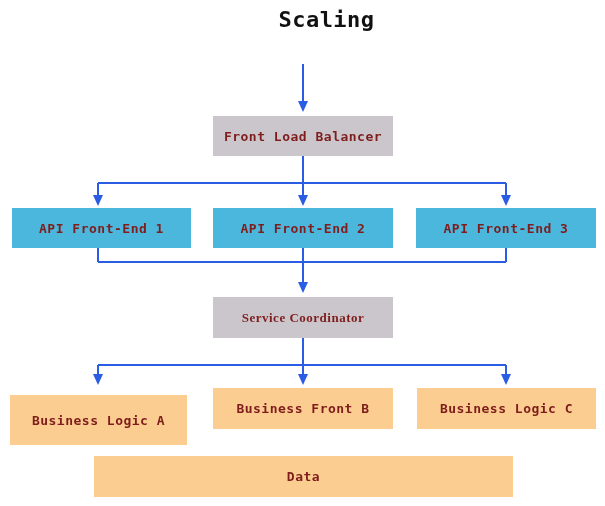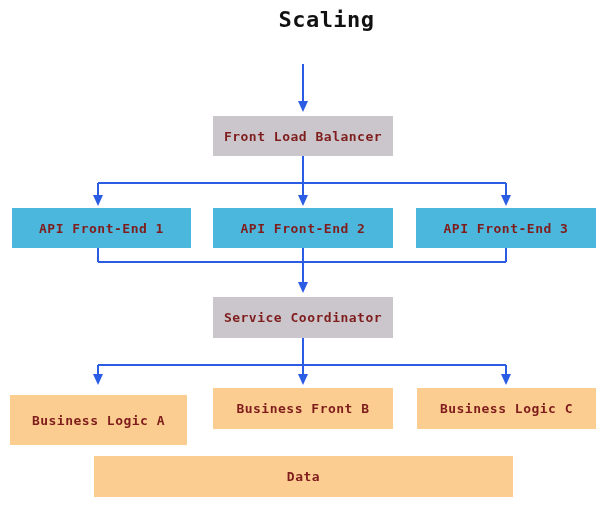--- a/index.html
+++ b/index.html
@@ -70,21 +70,21 @@
   </svg>
 
   <div class="node gray" style="left: 213px; top: 116px; width: 180px; height: 40px; background: rgb(202, 198, 203);">Front Load Balancer</div>
 
   <div class="node blue" style="left: 12px; top: 208px; width: 179px; height: 40px; background: rgb(76, 183, 220);">API Front-End 1</div>
 
   <div class="node blue" style="left: 213px; top: 208px; width: 180px; height: 40px; background: rgb(76, 183, 220);">API Front-End 2</div>
 
   <div class="node blue" style="left: 416px; top: 208px; width: 180px; height: 40px; background: rgb(76, 183, 220); text-align: center;">API Front-End 3</div>
 
-  <div class="node gray" style="left: 213px; top: 297px; width: 180px; height: 41px; background: rgb(202, 198, 203);">Service Coordinator</div>
+  <div class="node gray" style="left: 213px; top: 297px; width: 180px; height: 41px; background: rgb(202, 198, 203); font-family: Liberation Serif, serif;">Service Coordinator</div>
 
   <div class="node orange" style="left: 10px; top: 395px; width: 177px; height: 50px; background: rgb(252, 205, 144);">Business Logic A</div>
 
   <div class="node orange" style="left: 213px; top: 388px; width: 180px; height: 41px; background: rgb(252, 205, 144);">Business Front B</div>
 
   <div class="node orange" style="left: 417px; top: 388px; width: 179px; height: 41px; background: rgb(252, 205, 144);">Business Logic C</div>
 
   <div class="node orange" style="left: 94px; top: 456px; width: 419px; height: 41px; background: rgb(252, 205, 144);">Data</div>
 
 </div>

